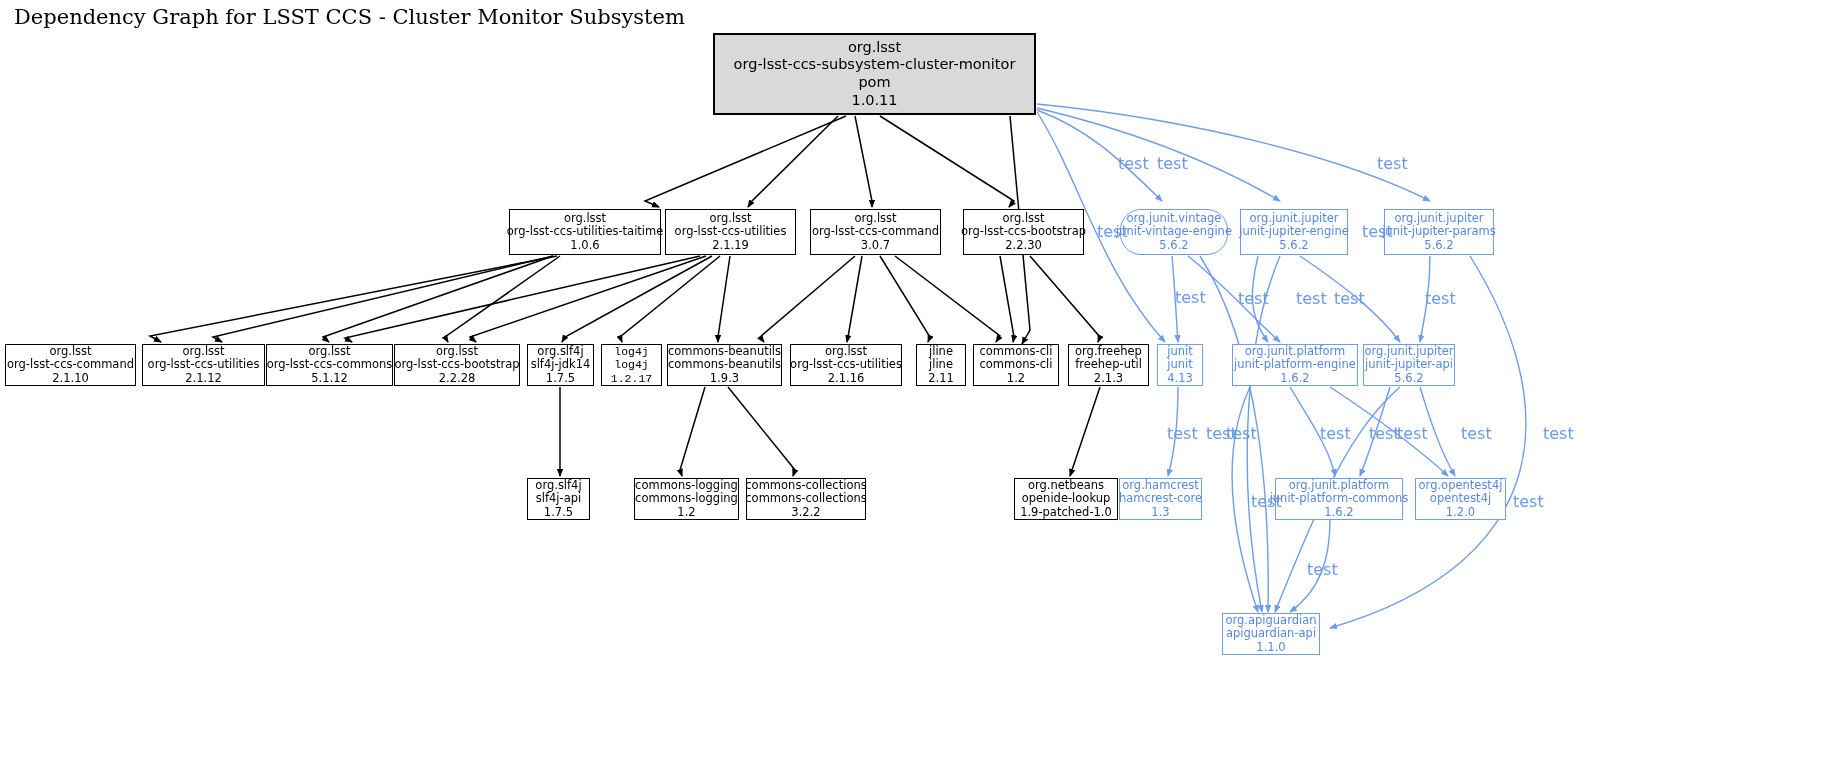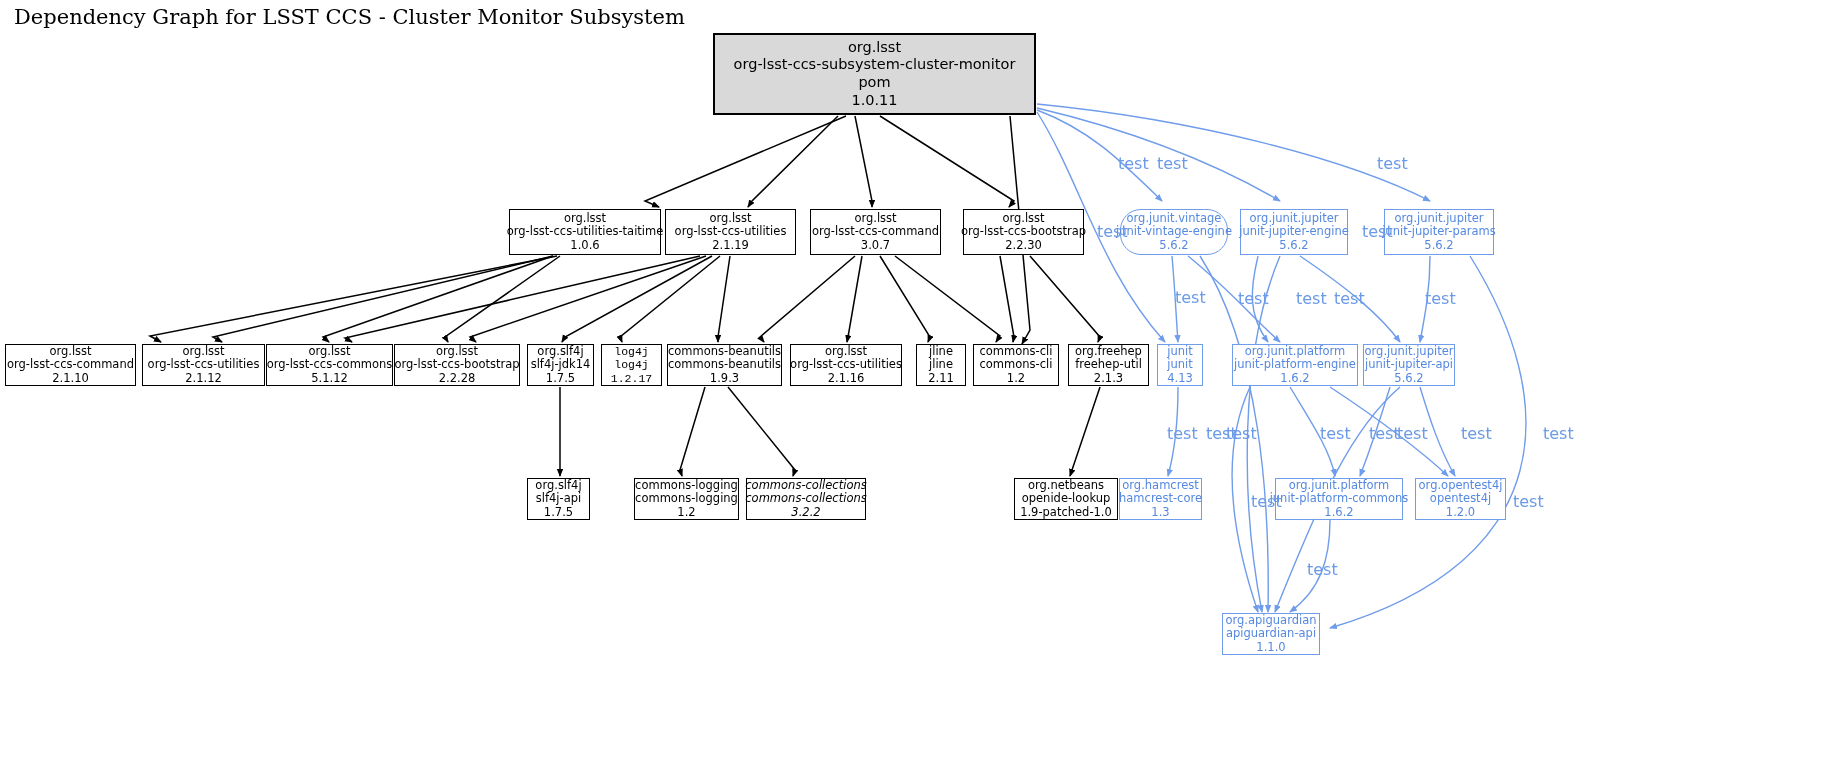--- a/index.html
+++ b/index.html
@@ -251,21 +251,21 @@
       <div class="node compile" style="left: 527px; top: 478px; width: 63px; height: 42px;">
         <span class="ln">org.slf4j</span>
         <span class="ln">slf4j-api</span>
         <span class="ln">1.7.5</span>
       </div>
       <div class="node compile" style="left: 634px; top: 478px; width: 105px; height: 42px;">
         <span class="ln">commons-logging</span>
         <span class="ln">commons-logging</span>
         <span class="ln">1.2</span>
       </div>
-      <div class="node compile" style="left: 746px; top: 478px; width: 120px; height: 42px; font-style: italic;">
+      <div class="node compile" style="left: 746px; top: 478px; width: 120px; height: 42px;">
         <span class="ln">commons-collections</span>
         <span class="ln">commons-collections</span>
         <span class="ln">3.2.2</span>
       </div>
       <div class="node compile" style="left: 1014px; top: 478px; width: 104px; height: 42px;">
         <span class="ln">org.netbeans</span>
         <span class="ln">openide-lookup</span>
         <span class="ln">1.9-patched-1.0</span>
       </div>
       <div class="node test" style="left: 1119px; top: 478px; width: 83px; height: 42px;">

